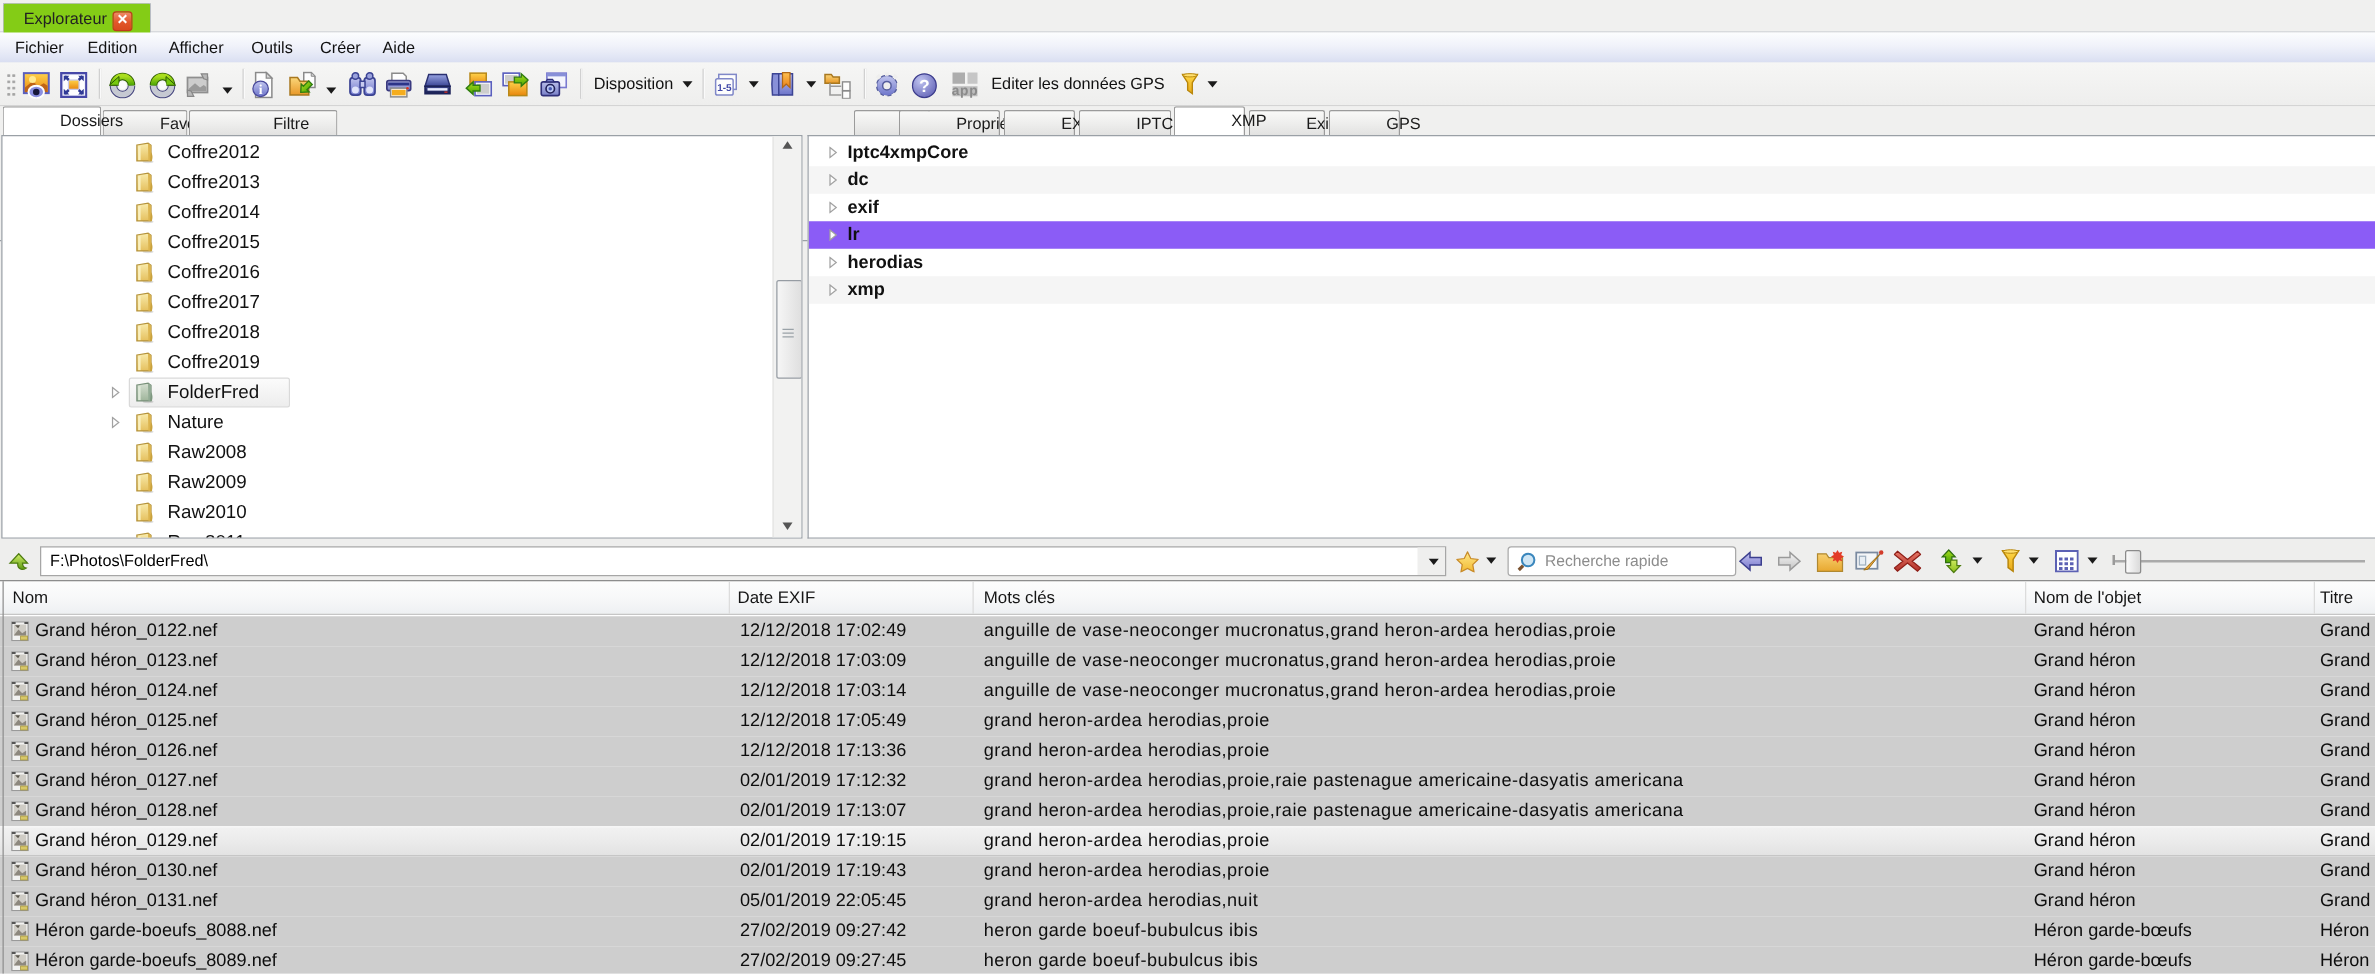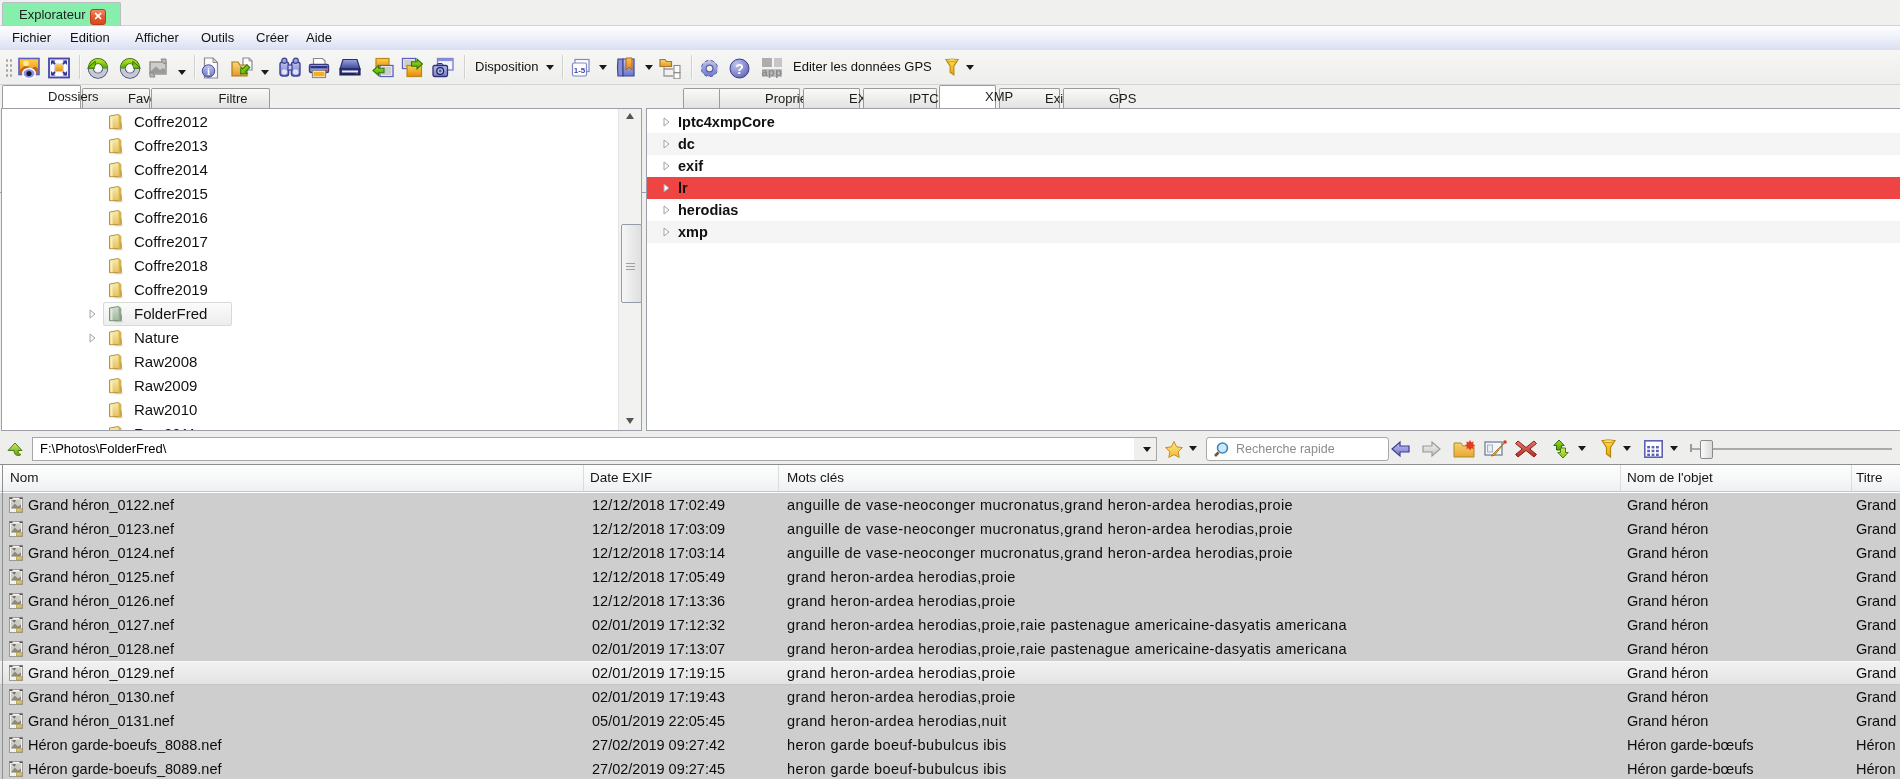--- a/index.html
+++ b/index.html
@@ -1,21 +1,21 @@
 <!DOCTYPE html>
 <html><head><meta charset="utf-8">
 <style>
 html,body{margin:0;padding:0;}
 body{width:1900px;height:779px;overflow:hidden;position:relative;
  font-family:"Liberation Sans", sans-serif;background:#efefee;color:#111;}
 .abs{position:absolute;}
 .txt{position:absolute;white-space:nowrap;}
 
 #tabbar{left:0;top:0;width:1900px;height:25px;background:#f0f0ef;border-bottom:1px solid #cfd2d8;}
-#doctab{position:absolute;left:2px;top:2px;width:117px;height:24px;background:#86efac;
+#doctab{position:absolute;left:2px;top:2px;width:117px;height:24px;background:#84cc16;
  border:1px solid #b8bcc3;border-bottom:none;border-radius:2px 2px 0 0;}
 #doctab .lbl{position:absolute;left:16px;top:0;height:23px;line-height:23px;font-size:13px;color:#222;}
 #closebtn{position:absolute;left:87px;top:6px;width:14px;height:14px;border:1px solid #bf3a1d;border-radius:3px;
  background:linear-gradient(180deg,#ef8a67 0%,#e2572b 55%,#d84a1e 100%);}
 #closebtn span{position:absolute;left:0;top:0;width:14px;height:14px;line-height:13px;text-align:center;
  font-size:11px;font-weight:bold;color:#fff;}
 
 #menubar{left:0;top:26px;width:1900px;height:24px;
  background:linear-gradient(180deg,#fcfdfe 0%,#f0f2fa 45%,#e2e6f5 80%,#d9def1 100%);}
 #menubar .mi{position:absolute;top:0;height:24px;line-height:24px;font-size:13px;color:#111;}
@@ -487,21 +487,21 @@
         <path d="M1 1 L6 5 L1 9 Z" fill="#fdfdfd" stroke="#a2a2a2" stroke-width="1"></path>
       </svg>
       <span class="nm">dc</span>
     </div>
   <div class="xrow" style="top:46px">
       <svg class="exp" style="left:16px;top:6px" viewBox="0 0 7 10">
         <path d="M1 1 L6 5 L1 9 Z" fill="#fdfdfd" stroke="#a2a2a2" stroke-width="1"></path>
       </svg>
       <span class="nm">exif</span>
     </div>
-  <div class="xrow" style="top:68px;background:#ef4444">
+  <div class="xrow" style="top:68px;background:#8b5cf6">
       <svg class="exp" style="left:16px;top:6px" viewBox="0 0 7 10">
         <path d="M1 1 L6 5 L1 9 Z" fill="#fdfdfd" stroke="#a2a2a2" stroke-width="1"></path>
       </svg>
       <span class="nm">lr</span>
     </div>
   <div class="xrow" style="top:90px">
       <svg class="exp" style="left:16px;top:6px" viewBox="0 0 7 10">
         <path d="M1 1 L6 5 L1 9 Z" fill="#fdfdfd" stroke="#a2a2a2" stroke-width="1"></path>
       </svg>
       <span class="nm">herodias</span>

